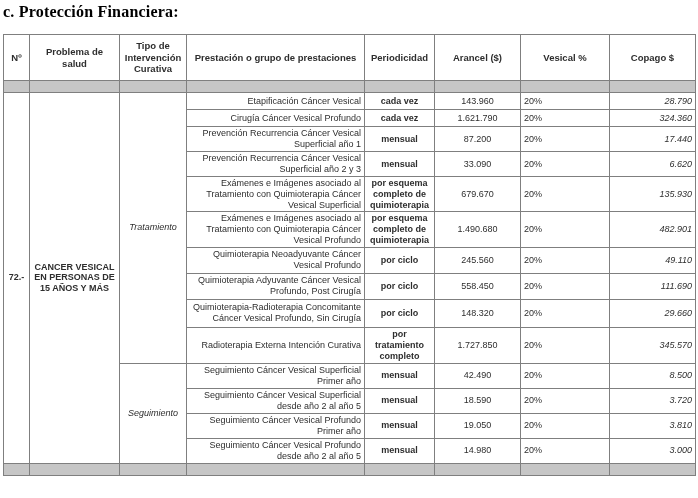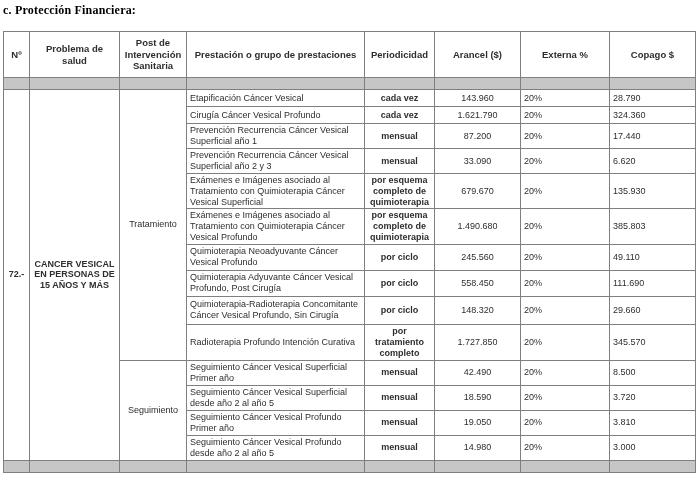--- a/index.html
+++ b/index.html
@@ -6,21 +6,21 @@
   html, body {
     margin: 0; padding: 0;
     width: 698px; height: 498px;
     background: #ffffff;
     font-family: "Liberation Sans", sans-serif;
   }
   .page { width: 698px; height: 498px; overflow: hidden; }
   .doc-title {
     font-family: "Liberation Serif", serif;
     font-weight: bold;
-    font-size: 12px;
+    font-size: 16px;
     color: #000000;
     margin: 3px 0 0 3px;
     letter-spacing: 0.2px;
   }
   table.ges {
     border-collapse: collapse;
     table-layout: fixed;
     width: 692px;
     margin: 13px 0 0 3px;
   }
@@ -48,26 +48,26 @@
   }
   
   tr.rh17 { height: 17px; }
   tr.rh25 { height: 25px; }
   tr.rh26 { height: 26px; }
   tr.rh35 { height: 28px; }
   tr.rh36 { height: 36px; }
   
   td.c-num  { text-align: center; font-weight: bold; }
   td.c-prob { text-align: center; font-weight: bold; padding: 2px 8px; }
-  td.c-tipo { text-align: center; }
-  td.c-prest{ text-align: left; padding: 1px 4px; }
+  td.c-tipo { text-align: center; font-style: italic; }
+  td.c-prest{ text-align: right; padding: 1px 4px; }
   td.c-per  { text-align: center; font-weight: bold; }
   td.c-ara  { text-align: center; padding-right: 5px; }
   td.c-pct  { text-align: left; }
-  td.c-cop  { padding-right: 5px; }
+  td.c-cop  { text-align: right; padding-right: 5px; font-style: italic; }
 </style>
 </head>
 <body>
 
 <div class="page">
 
   <div class="doc-title">c. Protección Financiera:</div>
 
   <table class="ges">
     <colgroup>
@@ -77,25 +77,25 @@
         <col style="width:178px">
       <col style="width:70px">
         <col style="width:86px">
         <col style="width:89px">
         <col style="width:86px">
     </colgroup>
     <thead>
       <tr>
         <th>Nº</th>
         <th>Problema de salud</th>
-        <th>Post de Intervención Sanitaria</th>
+        <th>Tipo de Intervención Curativa</th>
         <th>Prestación o grupo de prestaciones</th>
         <th>Periodicidad</th>
         <th>Arancel ($)</th>
-        <th>Externa %</th>
+        <th>Vesical %</th>
         <th>Copago $</th>
       </tr>
     </thead>
     <tbody>
       <tr class="spacer">
         <td></td>
           <td></td>
           <td></td>
           <td></td>
         <td></td>
@@ -140,21 +140,21 @@
         <td class="c-per">por esquema completo de quimioterapia</td>
         <td class="c-ara">679.670</td>
         <td class="c-pct">20%</td>
         <td class="c-cop">135.930</td>
       </tr>
       <tr class="rh35">
         <td class="c-prest">Exámenes e Imágenes asociado al Tratamiento con Quimioterapia Cáncer Vesical Profundo</td>
         <td class="c-per">por esquema completo de quimioterapia</td>
         <td class="c-ara">1.490.680</td>
         <td class="c-pct">20%</td>
-        <td class="c-cop">385.803</td>
+        <td class="c-cop">482.901</td>
       </tr>
       <tr class="rh26">
         <td class="c-prest">Quimioterapia Neoadyuvante Cáncer Vesical Profundo</td>
         <td class="c-per">por ciclo</td>
         <td class="c-ara">245.560</td>
         <td class="c-pct">20%</td>
         <td class="c-cop">49.110</td>
       </tr>
       <tr class="rh26">
         <td class="c-prest">Quimioterapia Adyuvante Cáncer Vesical Profundo, Post Cirugía</td>
@@ -164,21 +164,21 @@
         <td class="c-cop">111.690</td>
       </tr>
       <tr class="rh35">
         <td class="c-prest">Quimioterapia-Radioterapia Concomitante Cáncer Vesical Profundo, Sin Cirugía</td>
         <td class="c-per">por ciclo</td>
         <td class="c-ara">148.320</td>
         <td class="c-pct">20%</td>
         <td class="c-cop">29.660</td>
       </tr>
       <tr class="rh36">
-        <td class="c-prest">Radioterapia Profundo Intención Curativa</td>
+        <td class="c-prest">Radioterapia Externa Intención Curativa</td>
         <td class="c-per">por tratamiento completo</td>
         <td class="c-ara">1.727.850</td>
         <td class="c-pct">20%</td>
         <td class="c-cop">345.570</td>
       </tr>
       <tr class="rh25">
         <td class="c-tipo" rowspan="4">Seguimiento</td>
         <td class="c-prest">Seguimiento Cáncer Vesical Superficial Primer año</td>
         <td class="c-per">mensual</td>
         <td class="c-ara">42.490</td>

